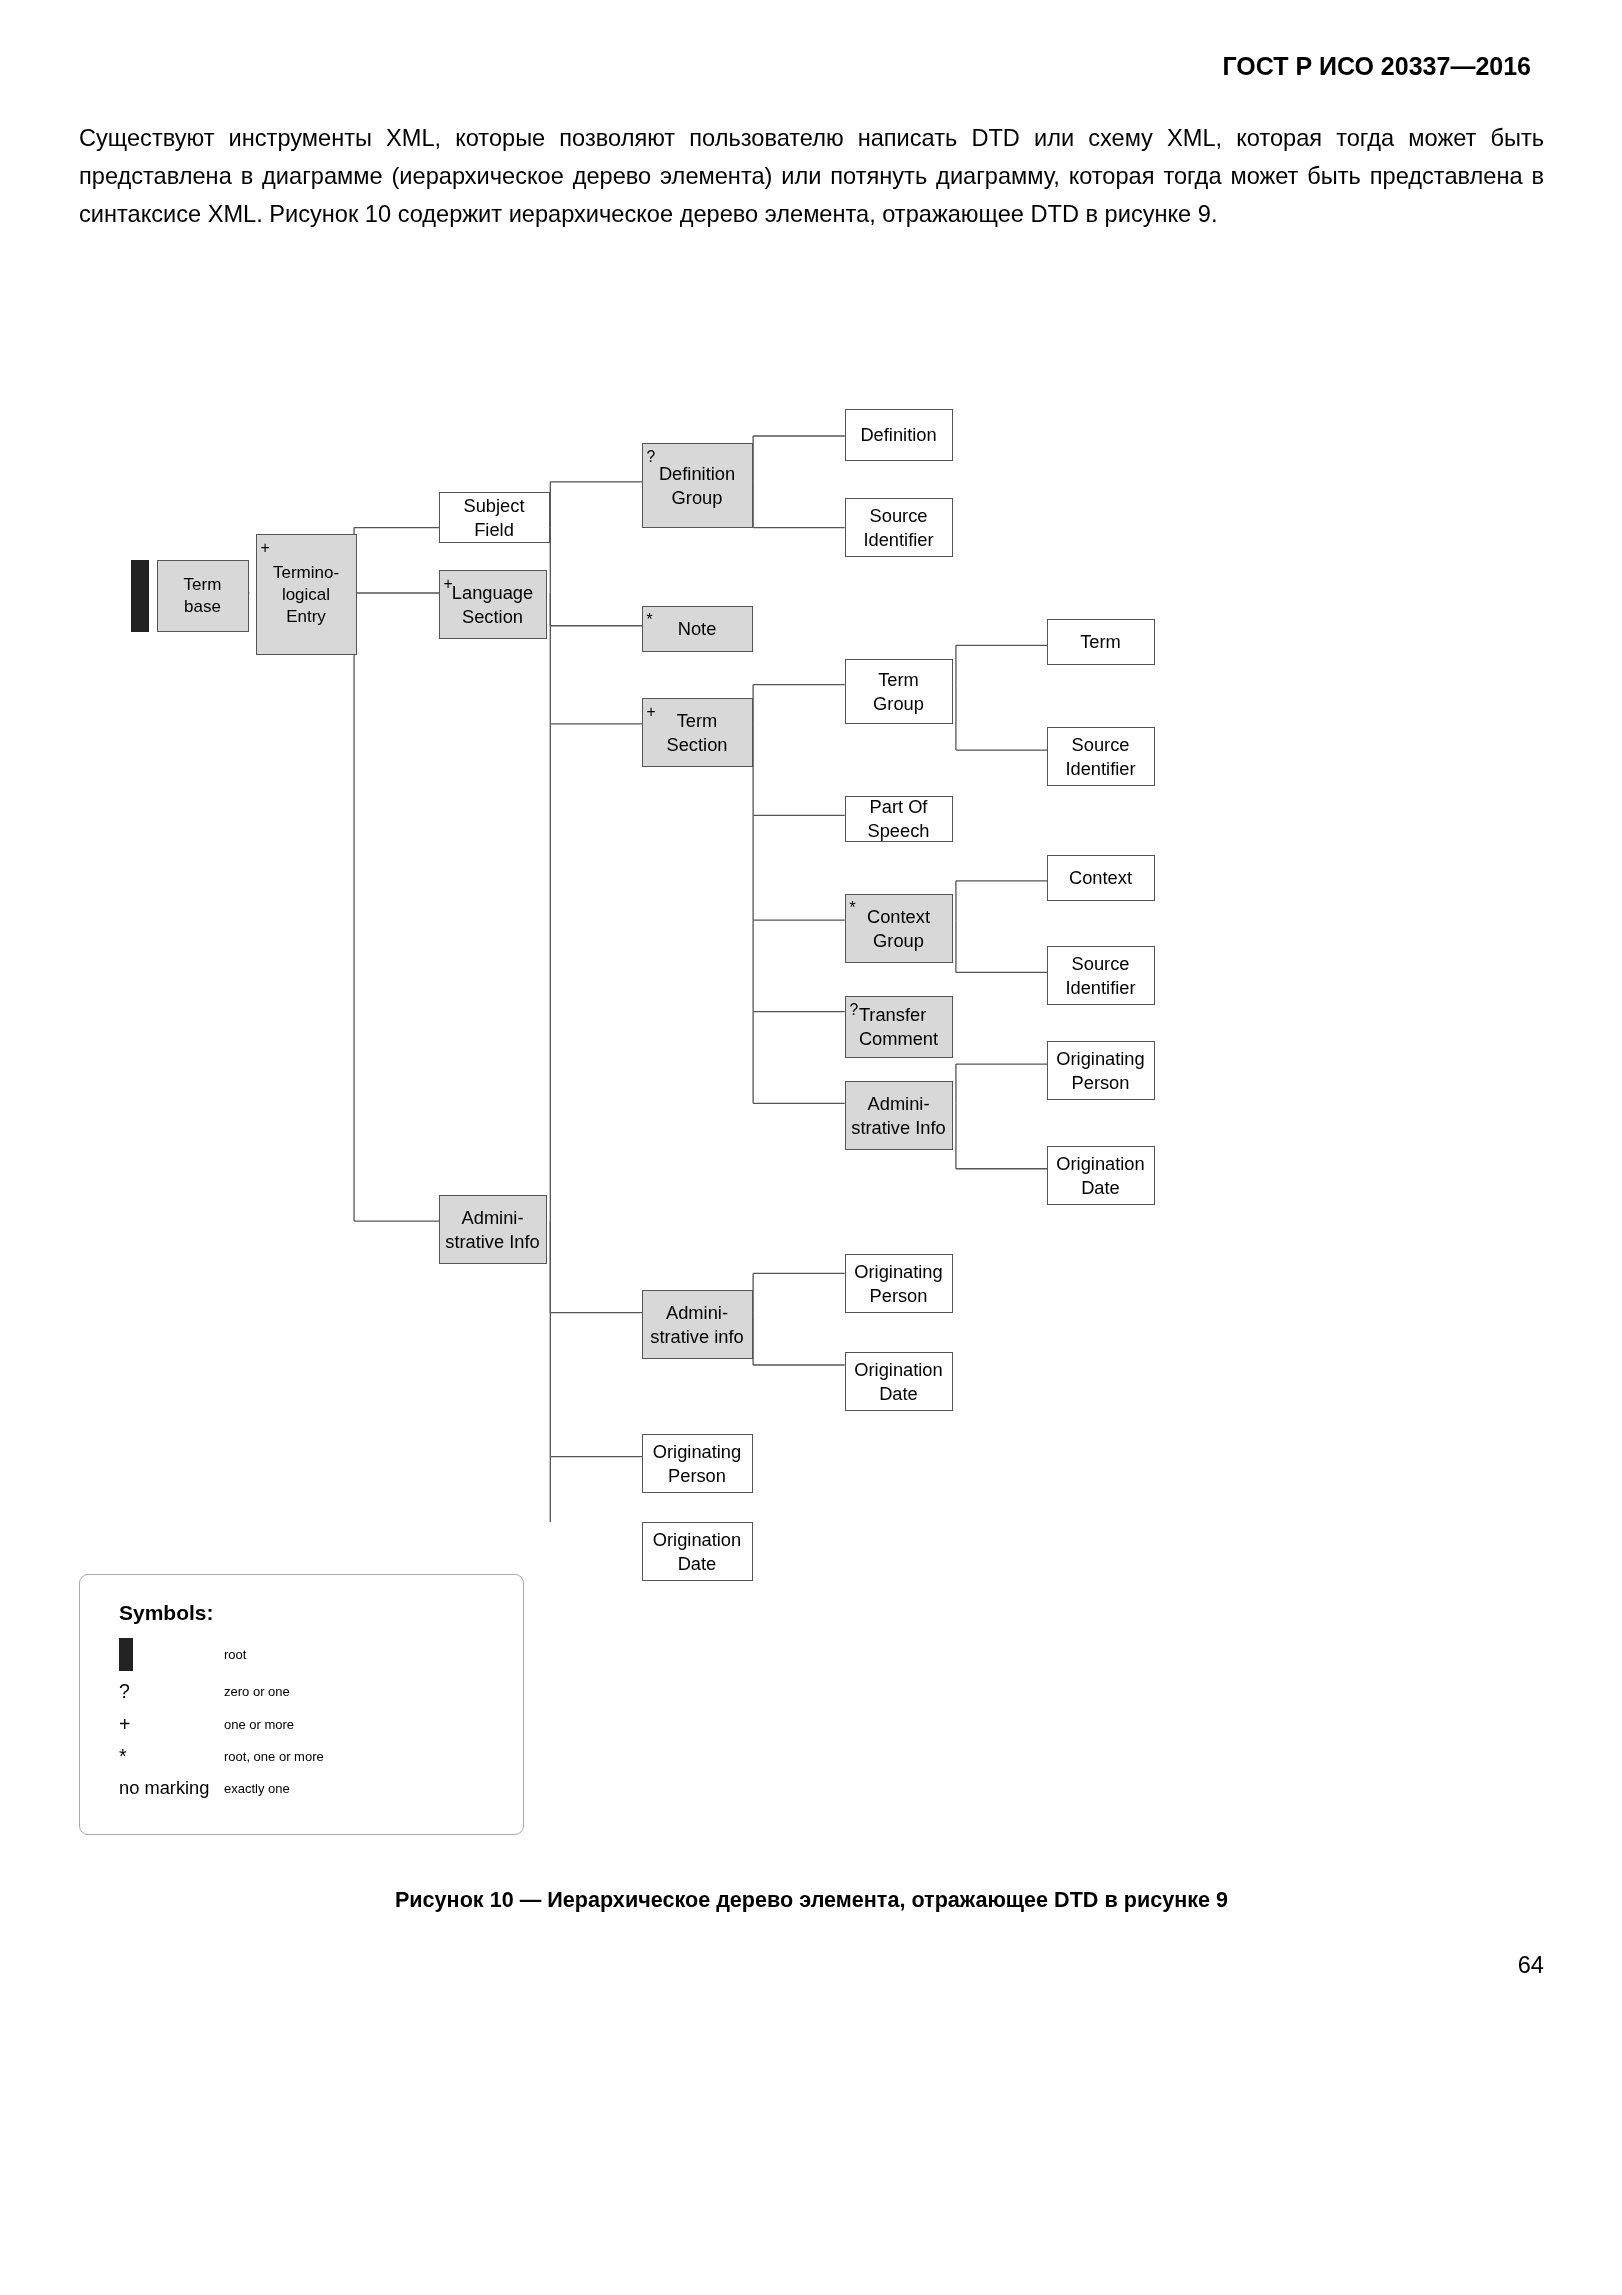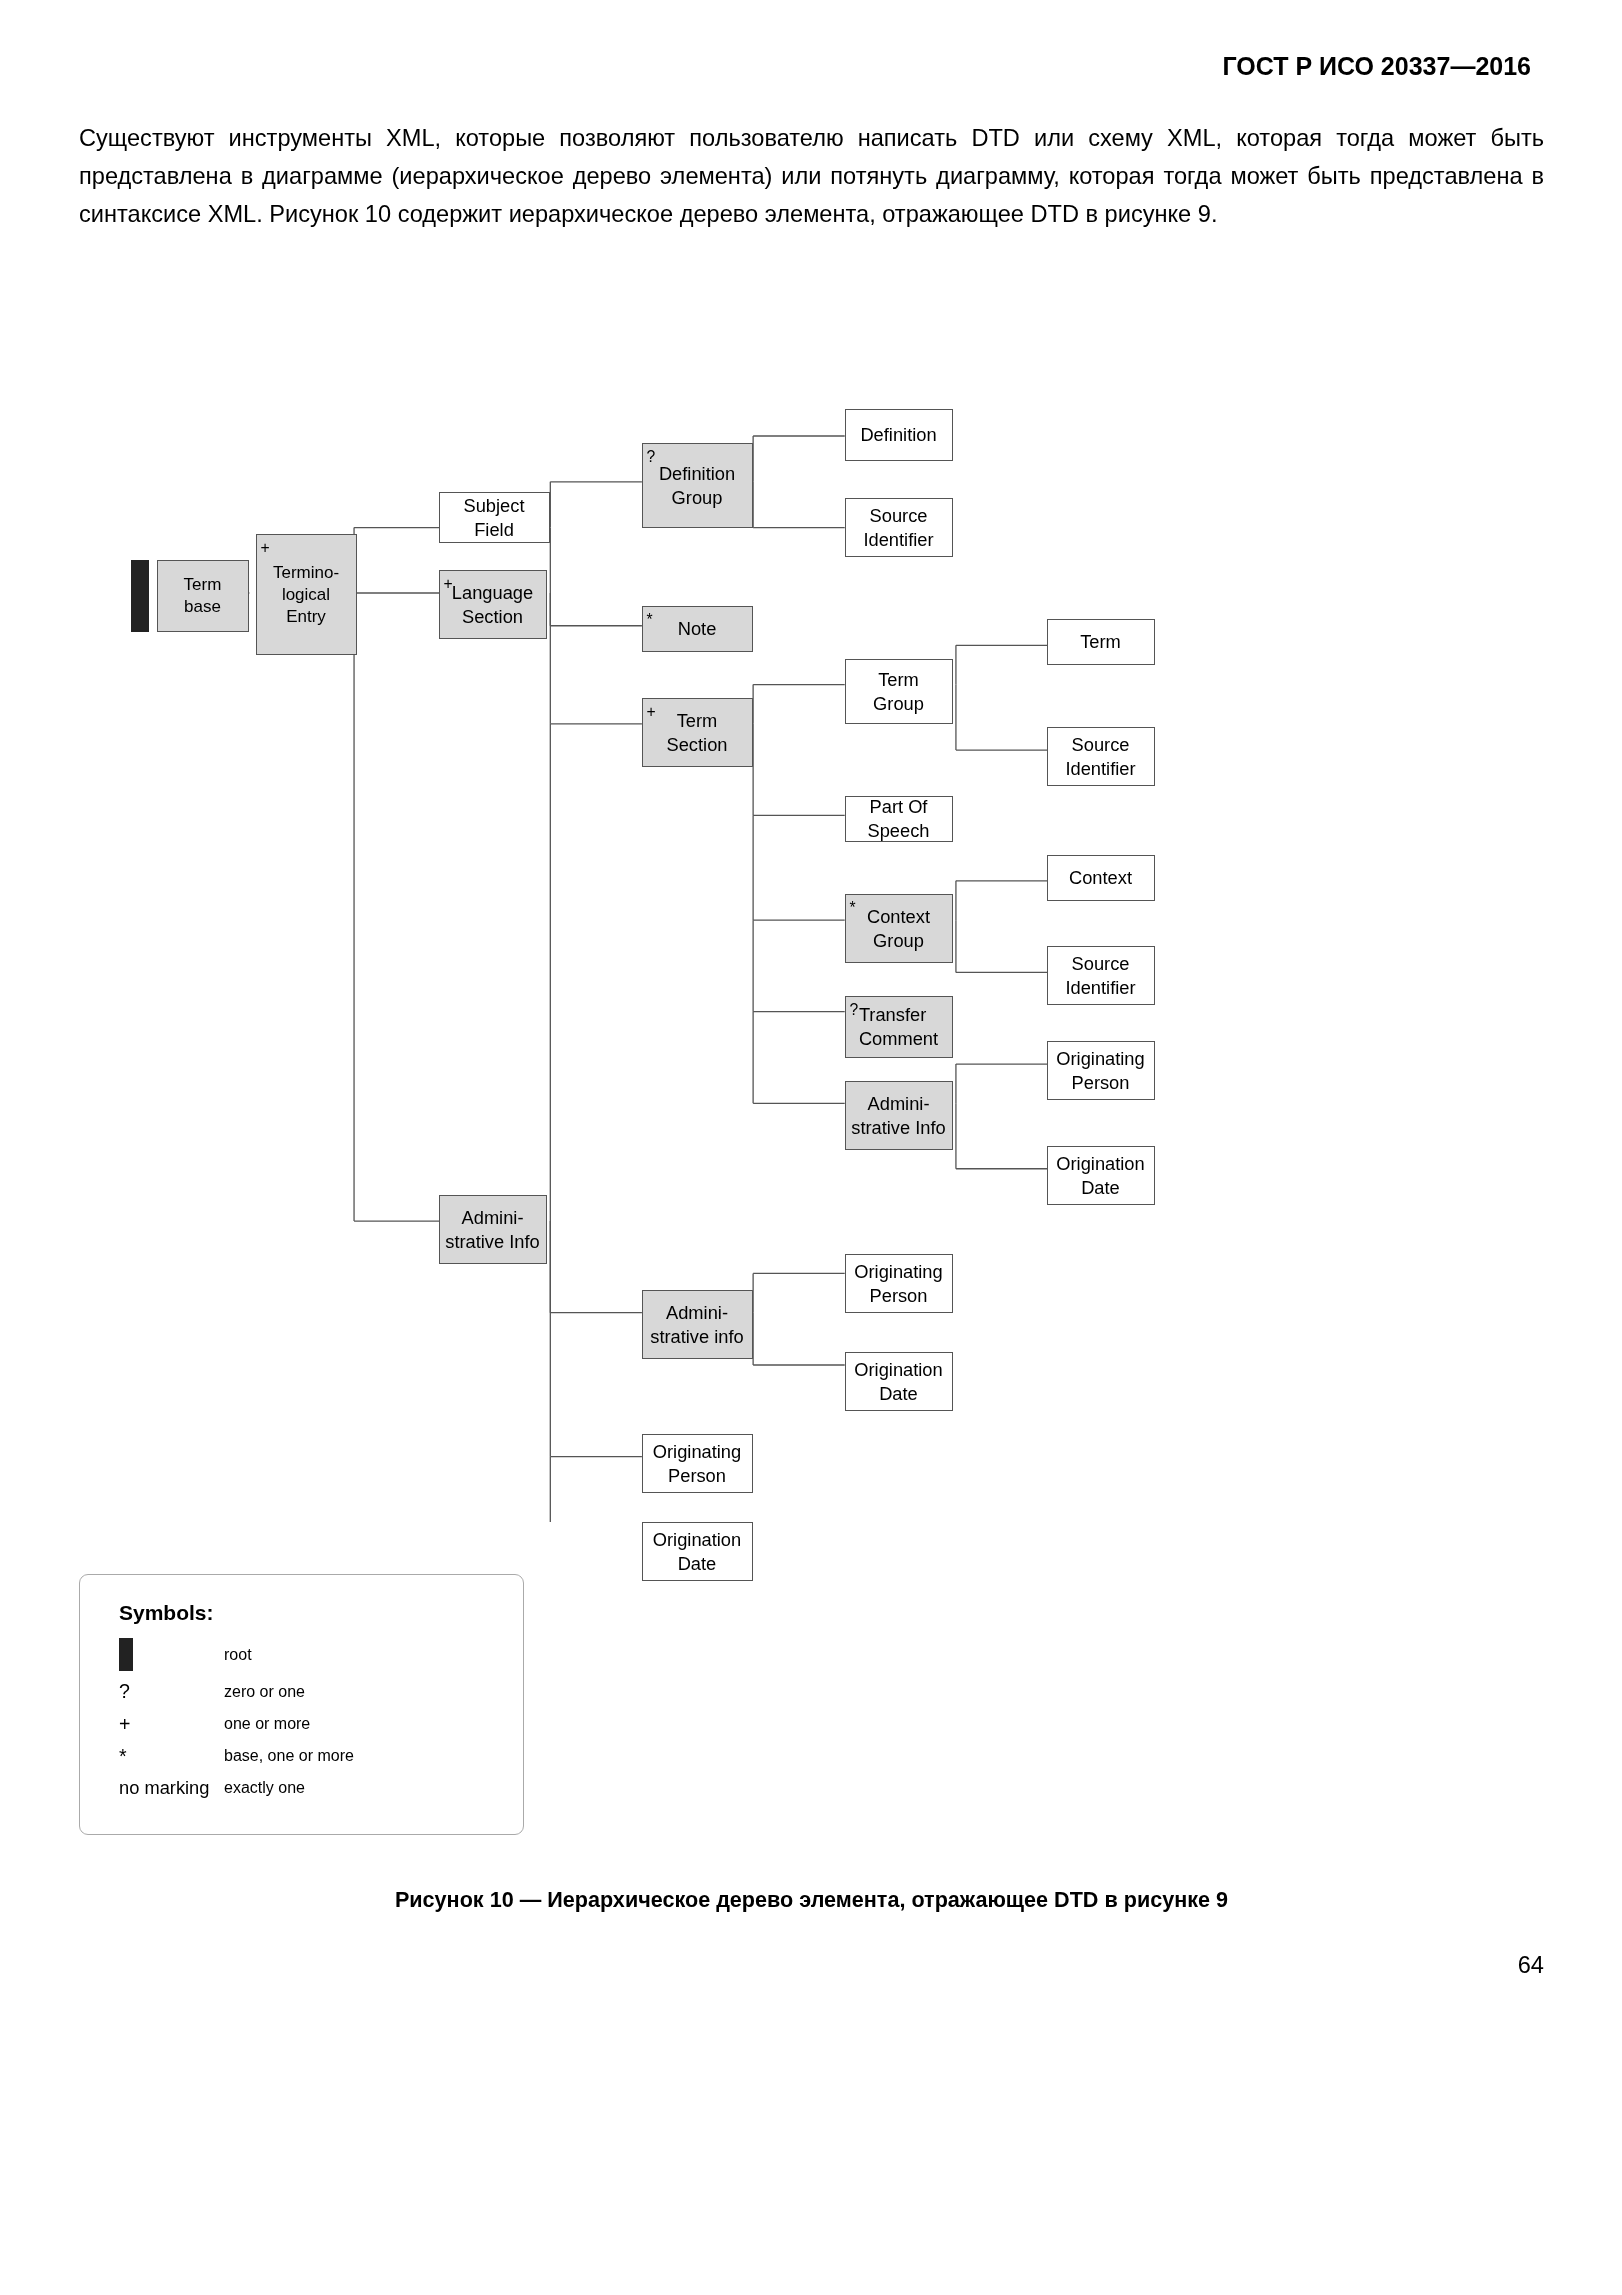--- a/index.html
+++ b/index.html
@@ -99,21 +99,21 @@
     }
 
     .legend-symbol-block {
       width: 14.4px;
       height: 33px;
       background: #222;
       display: inline-block;
     }
 
     .legend-desc {
-      font-size: 16px;
+      font-size: 13px;
     }
 
     .figure-caption {
       text-align: center;
       font-size: 21.6px;
       margin-top: 13px;
       font-weight: bold;
     }
 
     .page-number {
@@ -373,21 +373,21 @@
     </div>
     <div class="legend-desc">
       <span>one or more</span>
     </div>
   </div>
   <div class="legend-row">
     <div class="legend-symbol">
       <span>*</span>
     </div>
     <div class="legend-desc">
-      <span>base, one or more</span>
+      <span>root, one or more</span>
     </div>
   </div>
   <div class="legend-row">
     <div class="legend-symbol">
       <span style="font-size:18.3px;">no marking</span>
     </div>
     <div class="legend-desc">
       <span>exactly one</span>
     </div>
   </div>

